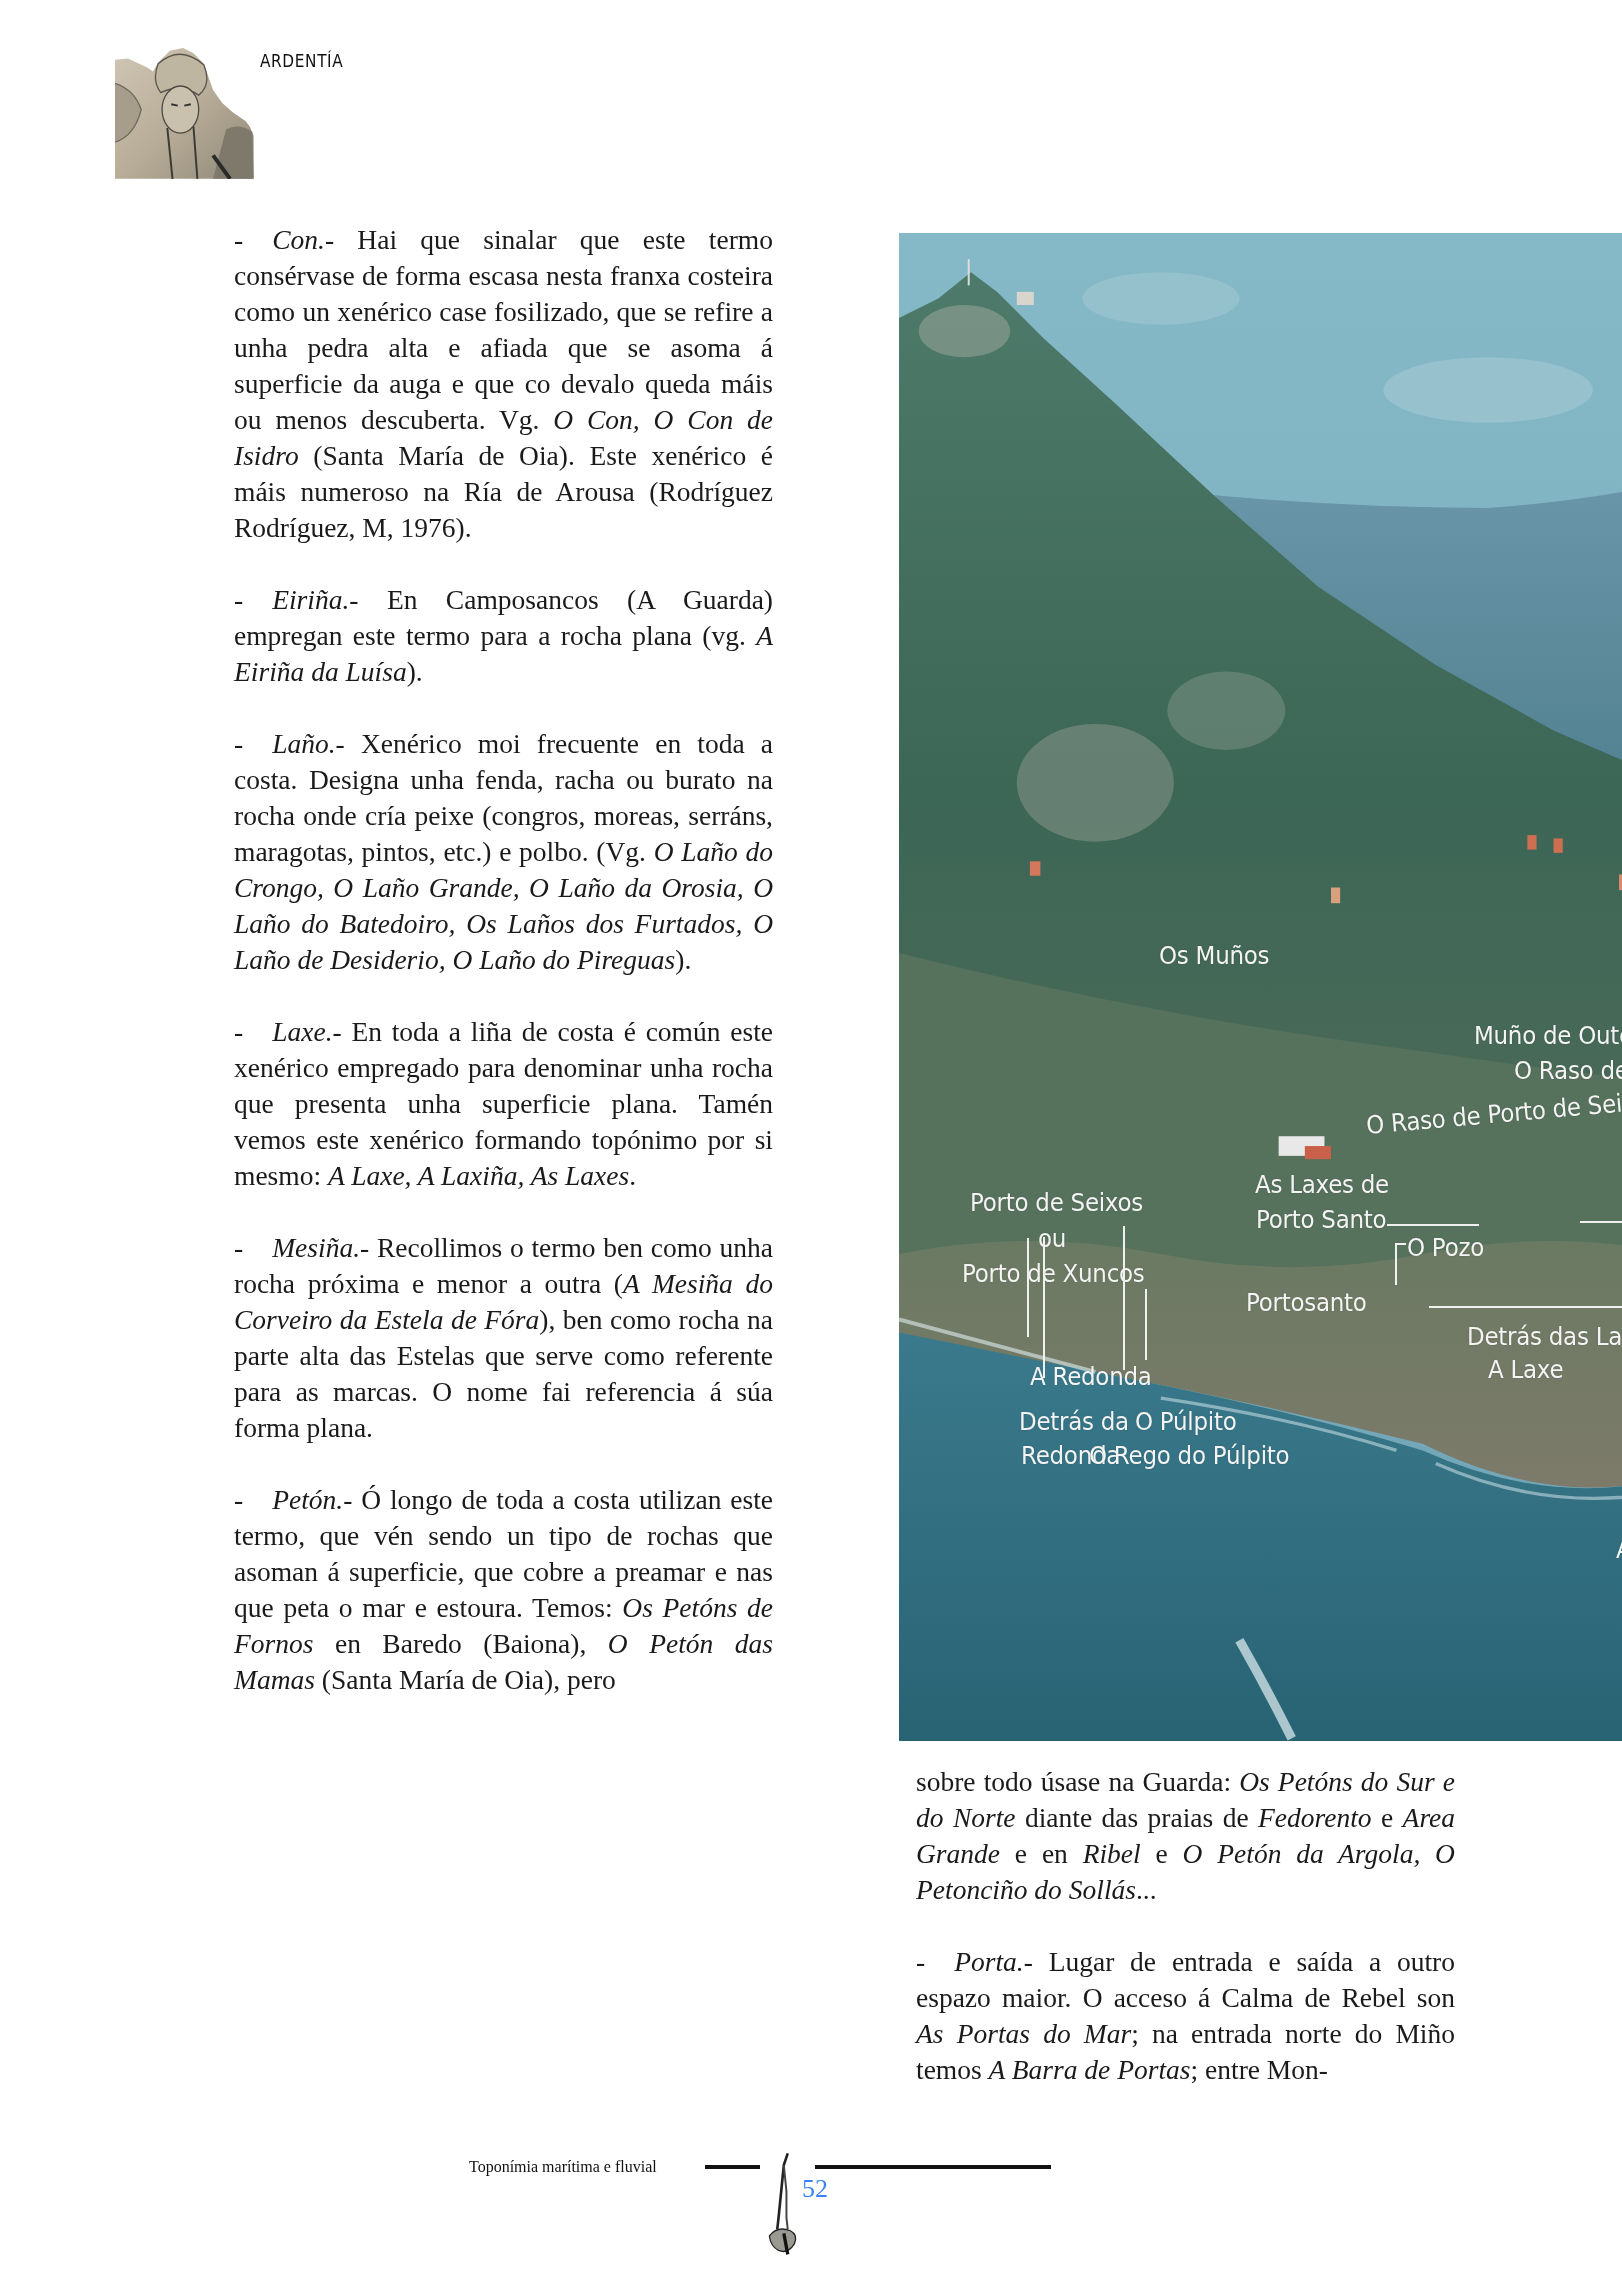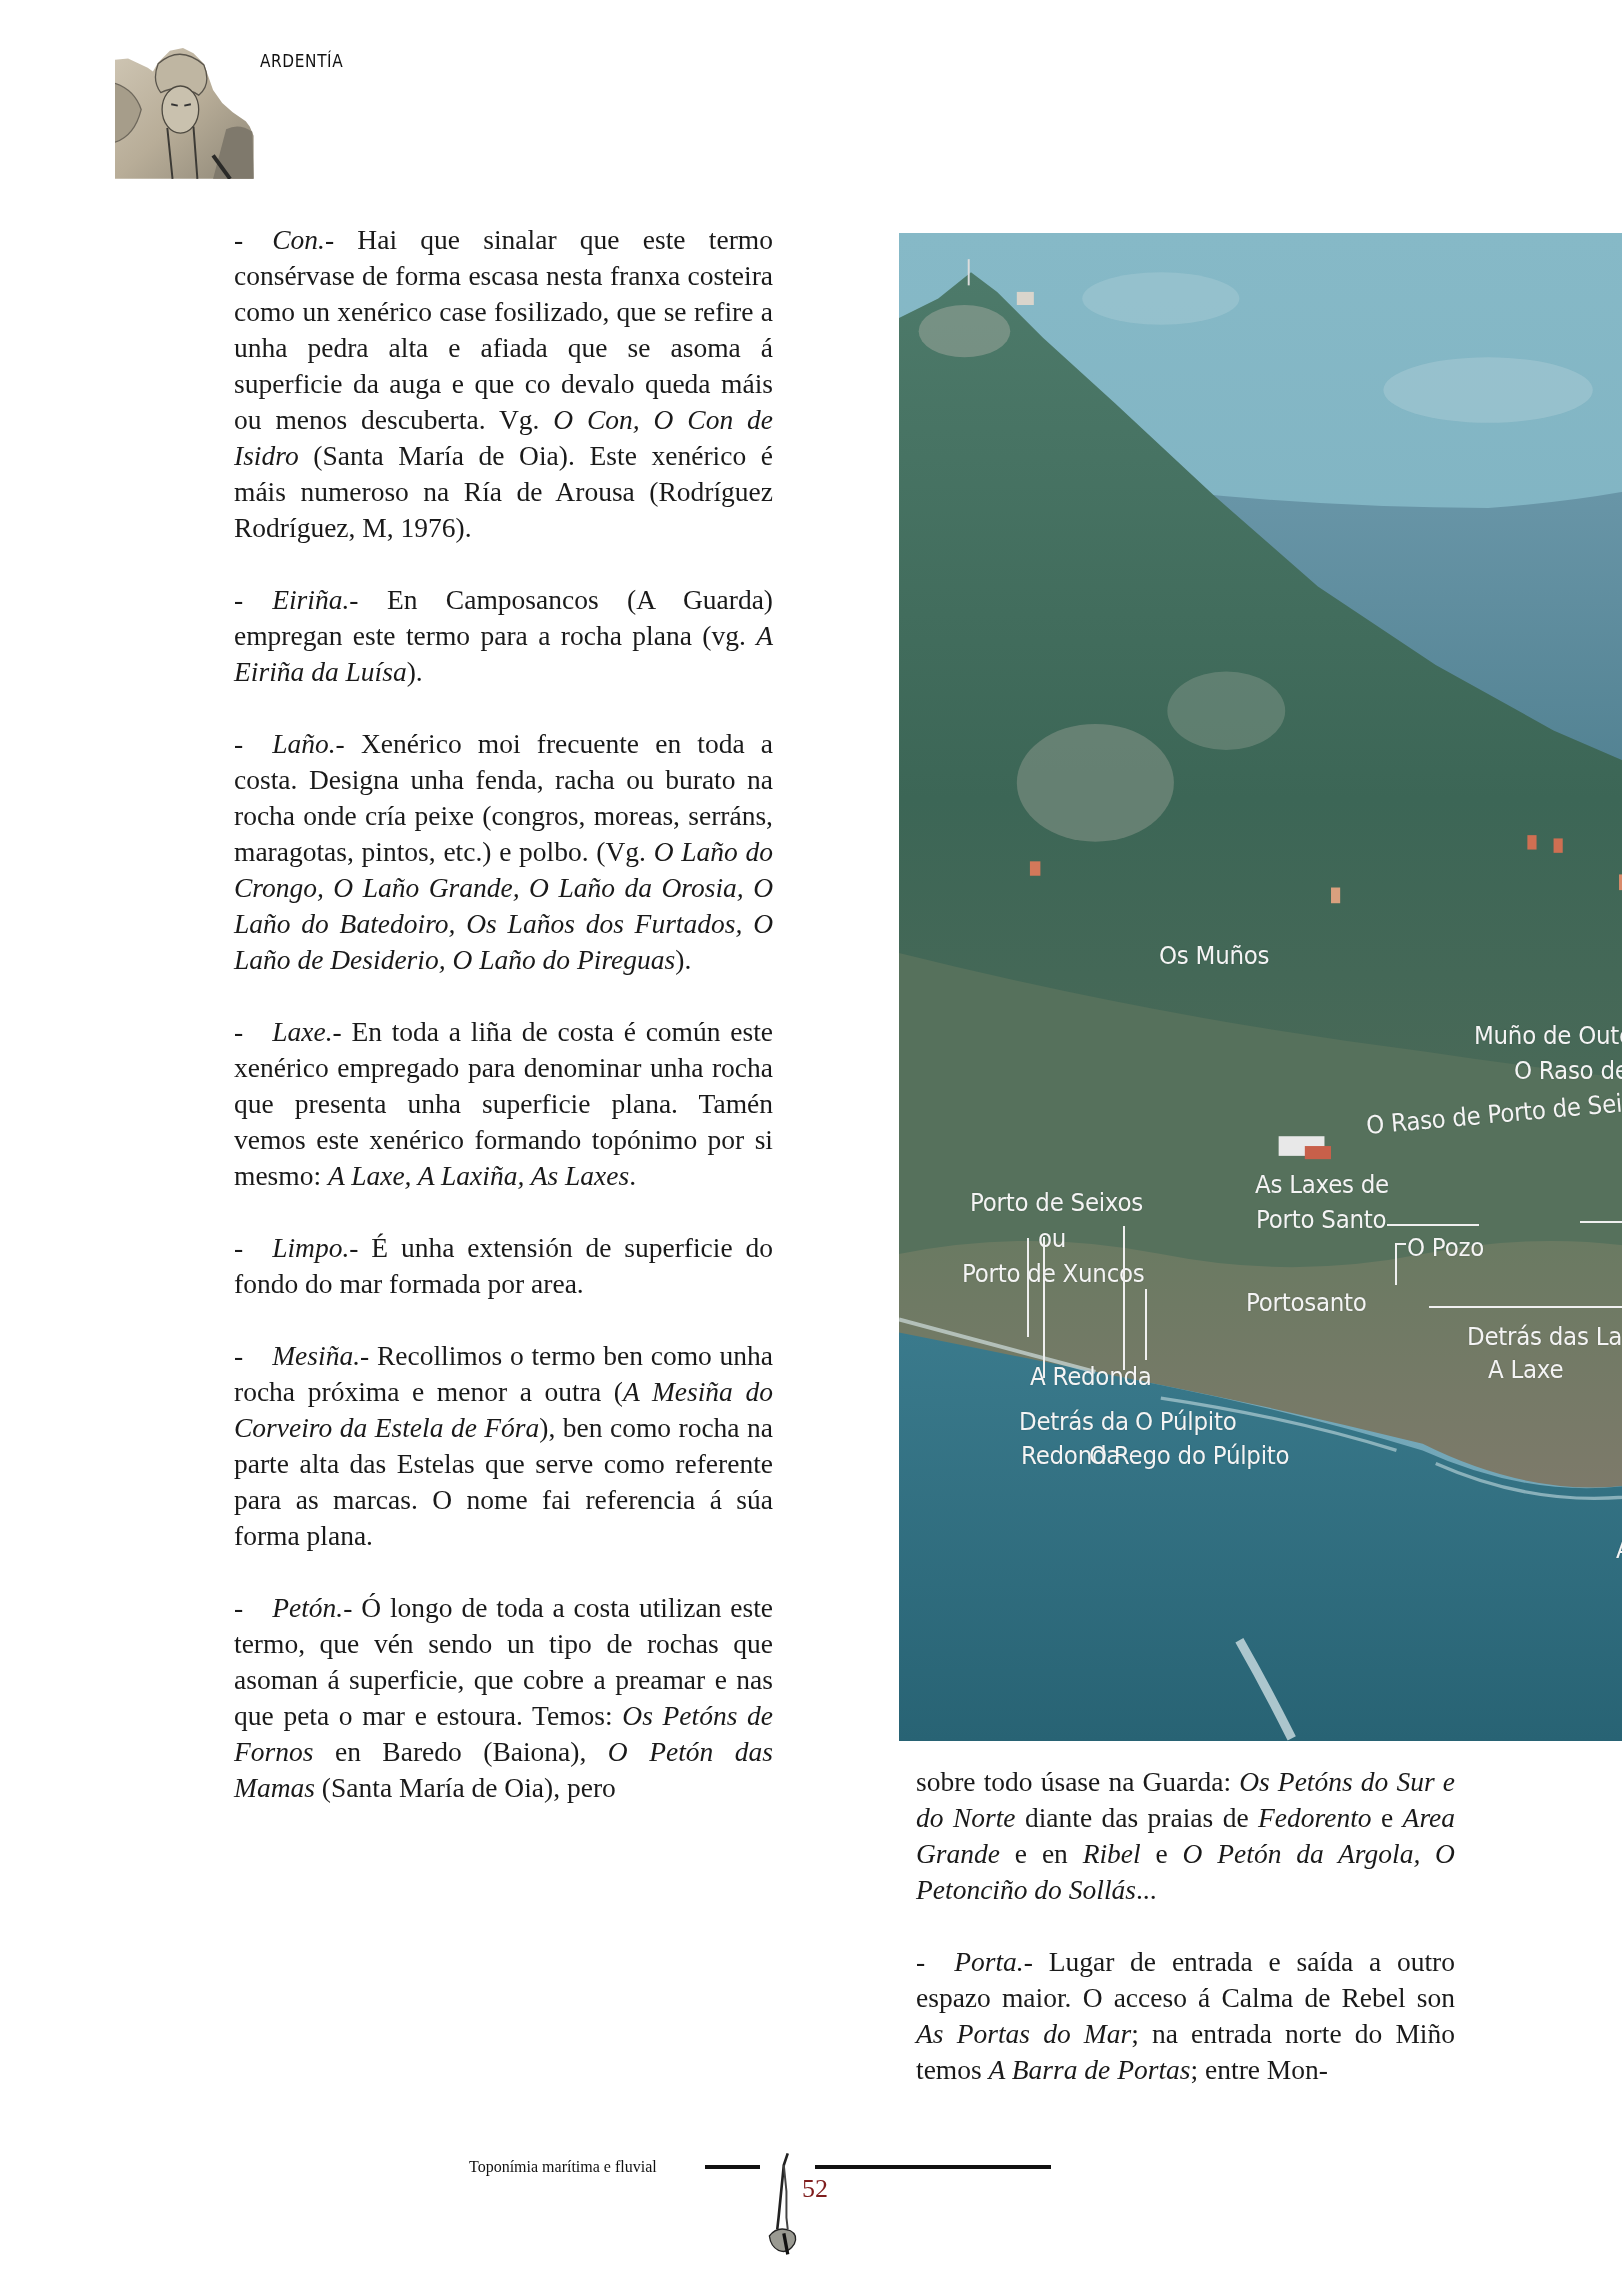--- a/index.html
+++ b/index.html
@@ -24,21 +24,21 @@
   .photo { position: absolute; left: 899px; top: 233px; width: 775px; height: 1508px; overflow: hidden; }
   .photo svg.bg { position: absolute; left: 0; top: 0; width: 100%; height: 100%; }
   .label { position: absolute; font-family: "DejaVu Sans", sans-serif; font-size: 25px; color: #f4f4f4; white-space: nowrap; letter-spacing: -0.3px; line-height: 1.18; text-shadow: 0 0 1.3px rgba(0,0,0,0.25); transform: scaleX(0.92); transform-origin: left top; }
   .lead { position: absolute; background: #f0f0f0; }
 
   
   .footer-text { position: absolute; left: 469px; top: 2158px; font-family: "Liberation Serif", serif; font-size: 16px; color: #111; }
   .footer-rule-left { position: absolute; left: 705px; top: 2165px; width: 55px; height: 3.9px; background: #111; }
   .footer-rule-right { position: absolute; left: 815px; top: 2165px; width: 236px; height: 3.9px; background: #111; }
   .footer-icon { position: absolute; left: 764px; top: 2152px; width: 37px; height: 105px; }
-  .page-number { position: absolute; left: 802px; top: 2174px; font-family: "Liberation Serif", serif; font-size: 26px; color: #7f1d1d; }
+  .page-number { position: absolute; left: 802px; top: 2174px; font-family: "Liberation Serif", serif; font-size: 26px; color: #3b82f6; }
 </style>
 </head>
 <body>
 
 <div class="page">
 
   <div class="header-logo">
     <svg viewBox="0 0 260 206" xmlns="http://www.w3.org/2000/svg">
       <defs>
         <linearGradient id="stone" x1="0" y1="0" x2="1" y2="1">
@@ -61,21 +61,20 @@
 
   <div class="col col-left">
     <p class="entry"><span>-</span><span class="term">Con.</span><span>- Hai que sinalar que este termo consérvase de forma escasa nesta franxa costeira como un xenérico case fosilizado, que se refire a unha pedra alta e afiada que se asoma á superficie da auga e que co devalo queda máis ou menos descuberta. Vg. </span><span class="it">O Con, O Con de Isidro</span><span> (Santa María de Oia). Este xenérico é máis numeroso na Ría de Arousa (Rodríguez Rodríguez, M, 1976).</span></p>
 
     <p class="entry"><span>-</span><span class="term">Eiriña.</span><span>- En Camposancos (A Guarda) empregan este termo para a rocha plana (vg. </span><span class="it">A Eiriña da Luísa</span><span>).</span></p>
 
     <p class="entry"><span>-</span><span class="term">Laño.</span><span>- Xenérico moi frecuente en toda a costa. Designa unha fenda, racha ou burato na rocha onde cría peixe (congros, moreas, serráns, maragotas, pintos, etc.) e polbo. (Vg. </span><span class="it">O Laño do Crongo, O Laño Grande, O Laño da Orosia, O Laño do Batedoiro, Os Laños dos Furtados, O Laño de Desiderio, O Laño do Pireguas</span><span>).</span></p>
 
     <p class="entry"><span>-</span><span class="term">Laxe.</span><span>- En toda a liña de costa é común este xenérico empregado para denominar unha rocha que presenta unha superficie plana. Tamén vemos este xenérico formando topónimo por si mesmo: </span><span class="it">A Laxe, A Laxiña, As Laxes</span><span>.</span></p>
 
-    <p class="entry"><span>-</span><span class="term">Limpo.</span><span>- É unha extensión de superficie do fondo do mar formada por area.</span></p>
 
     <p class="entry"><span>-</span><span class="term">Mesiña.</span><span>- Recollimos o termo ben como unha rocha próxima e menor a outra (</span><span class="it">A Mesiña do Corveiro da Estela de Fóra</span><span>), ben como rocha na parte alta das Estelas que serve como referente para as marcas. O nome fai referencia á súa forma plana.</span></p>
 
 
     <p class="entry"><span>-</span><span class="term">Petón.</span><span>- Ó longo de toda a costa utilizan este termo, que vén sendo un tipo de rochas que asoman á superficie, que cobre a preamar e nas que peta o mar e estoura. Temos: </span><span class="it">Os Petóns de Fornos</span><span> en Baredo (Baiona), </span><span class="it">O Petón das Mamas</span><span> (Santa María de Oia), pero</span></p>
   </div>
 
   <div class="photo">
     <svg class="bg" viewBox="0 0 1184 2304" preserveAspectRatio="none" xmlns="http://www.w3.org/2000/svg">
       <defs>

